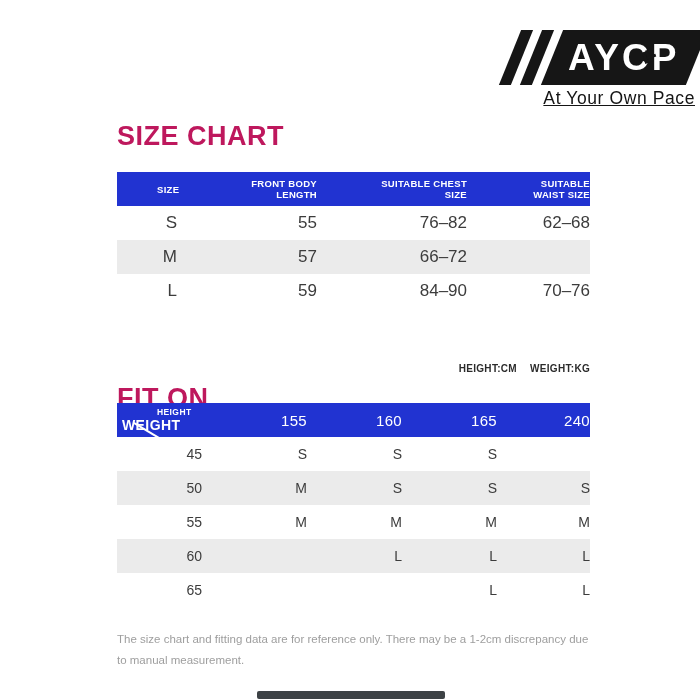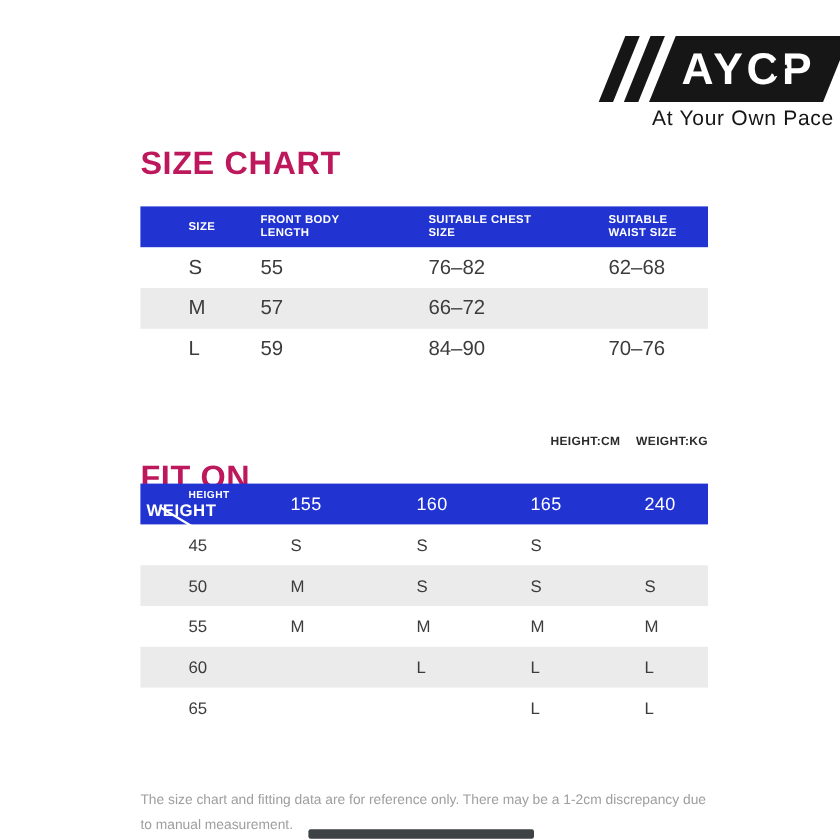--- a/index.html
+++ b/index.html
@@ -23,21 +23,21 @@
   }
   .c-wrap { position:relative; display:inline-block; }
   .c-chevrons {
     position:absolute; right:-1px; top:50%; transform:translateY(-54%) rotate(28deg);
     display:flex; flex-direction:column; align-items:center;
   }
   .chev { width:9px; height:9px; border-right:3.5px solid #161616; border-bottom:3.5px solid #161616;
     transform:rotate(45deg); margin-top:-4px; }
   .tagline {
     position:absolute; top:88px; right:5px; font-size:17.5px; font-weight:500;
-    color:#141414; letter-spacing:0.6px;
+    color:#141414; letter-spacing:0.6px;text-decoration:underline;
   }
 
   
   .section-title { position:absolute; left:117px; font-size:27px; font-weight:bold; color:#be185d; letter-spacing:0.5px; }
   #size-chart-title { top:121px; }
   #fit-on-title { top:362px;margin-top:21px; }
   .units-note {
     position:absolute; left:117px; top:363px; width:473px; text-align:right;
     font-size:10px; font-weight:bold; color:#2b2b2b; letter-spacing:0.3px;
   }
@@ -46,36 +46,36 @@
   
   .tbl { position:absolute; left:117px; width:473px; }
   #size-table { top:172px; }
   #fit-table  { top:403px; }
   .t-row { display:grid; height:34px; align-items:center; }
   #size-table .t-row { grid-template-columns:60px 140px 150px 123px; }
   #fit-table  .t-row { grid-template-columns:85px 105px 95px 95px 93px; }
   .t-head { background:#2133d1; color:#ffffff; }
   .t-head .cell { font-size:9.5px; font-weight:bold; letter-spacing:0.3px; }
   #fit-table .t-head .cell { font-size:15px; font-weight:normal; }
-  .cell { text-align:left;padding-left:40px; }
+  .cell { text-align:right;padding-left:40px; }
   .t-body .cell { font-size:17px; color:#3c3c3c; }
   #fit-table .t-body .cell { font-size:14px; }
   .alt { background:#ebebeb; }
 
   
   .corner { position:relative; height:34px; }
   .corner-line {
     position:absolute; left:17px; top:19px; width:51px; height:1.5px;
     background:#ffffff; transform:rotate(31deg); transform-origin:left center;
   }
   .corner-height { position:absolute; top:4px; left:40px; font-size:8.5px; font-weight:bold; color:#ffffff; letter-spacing:0.4px; }
   .corner-weight { position:absolute; bottom:4px; left:5px; font-size:14px; font-weight:bold; color:#ffffff; letter-spacing:0.4px; }
 
   
-  .footer-note { position:absolute; left:117px; top:657px; width:490px; font-size:11.5px; color:#9e9e9e; line-height:21px; }
+  .footer-note { position:absolute; left:117px; top:629px; width:490px; font-size:11.5px; color:#9e9e9e; line-height:21px; }
 
   
   .bottom-bar {
     position:absolute; left:257px; top:691px; width:188px; height:8px;
     background:#3d4245; border-radius:2px;
   }
 </style>
 </head>
 <body>
 

